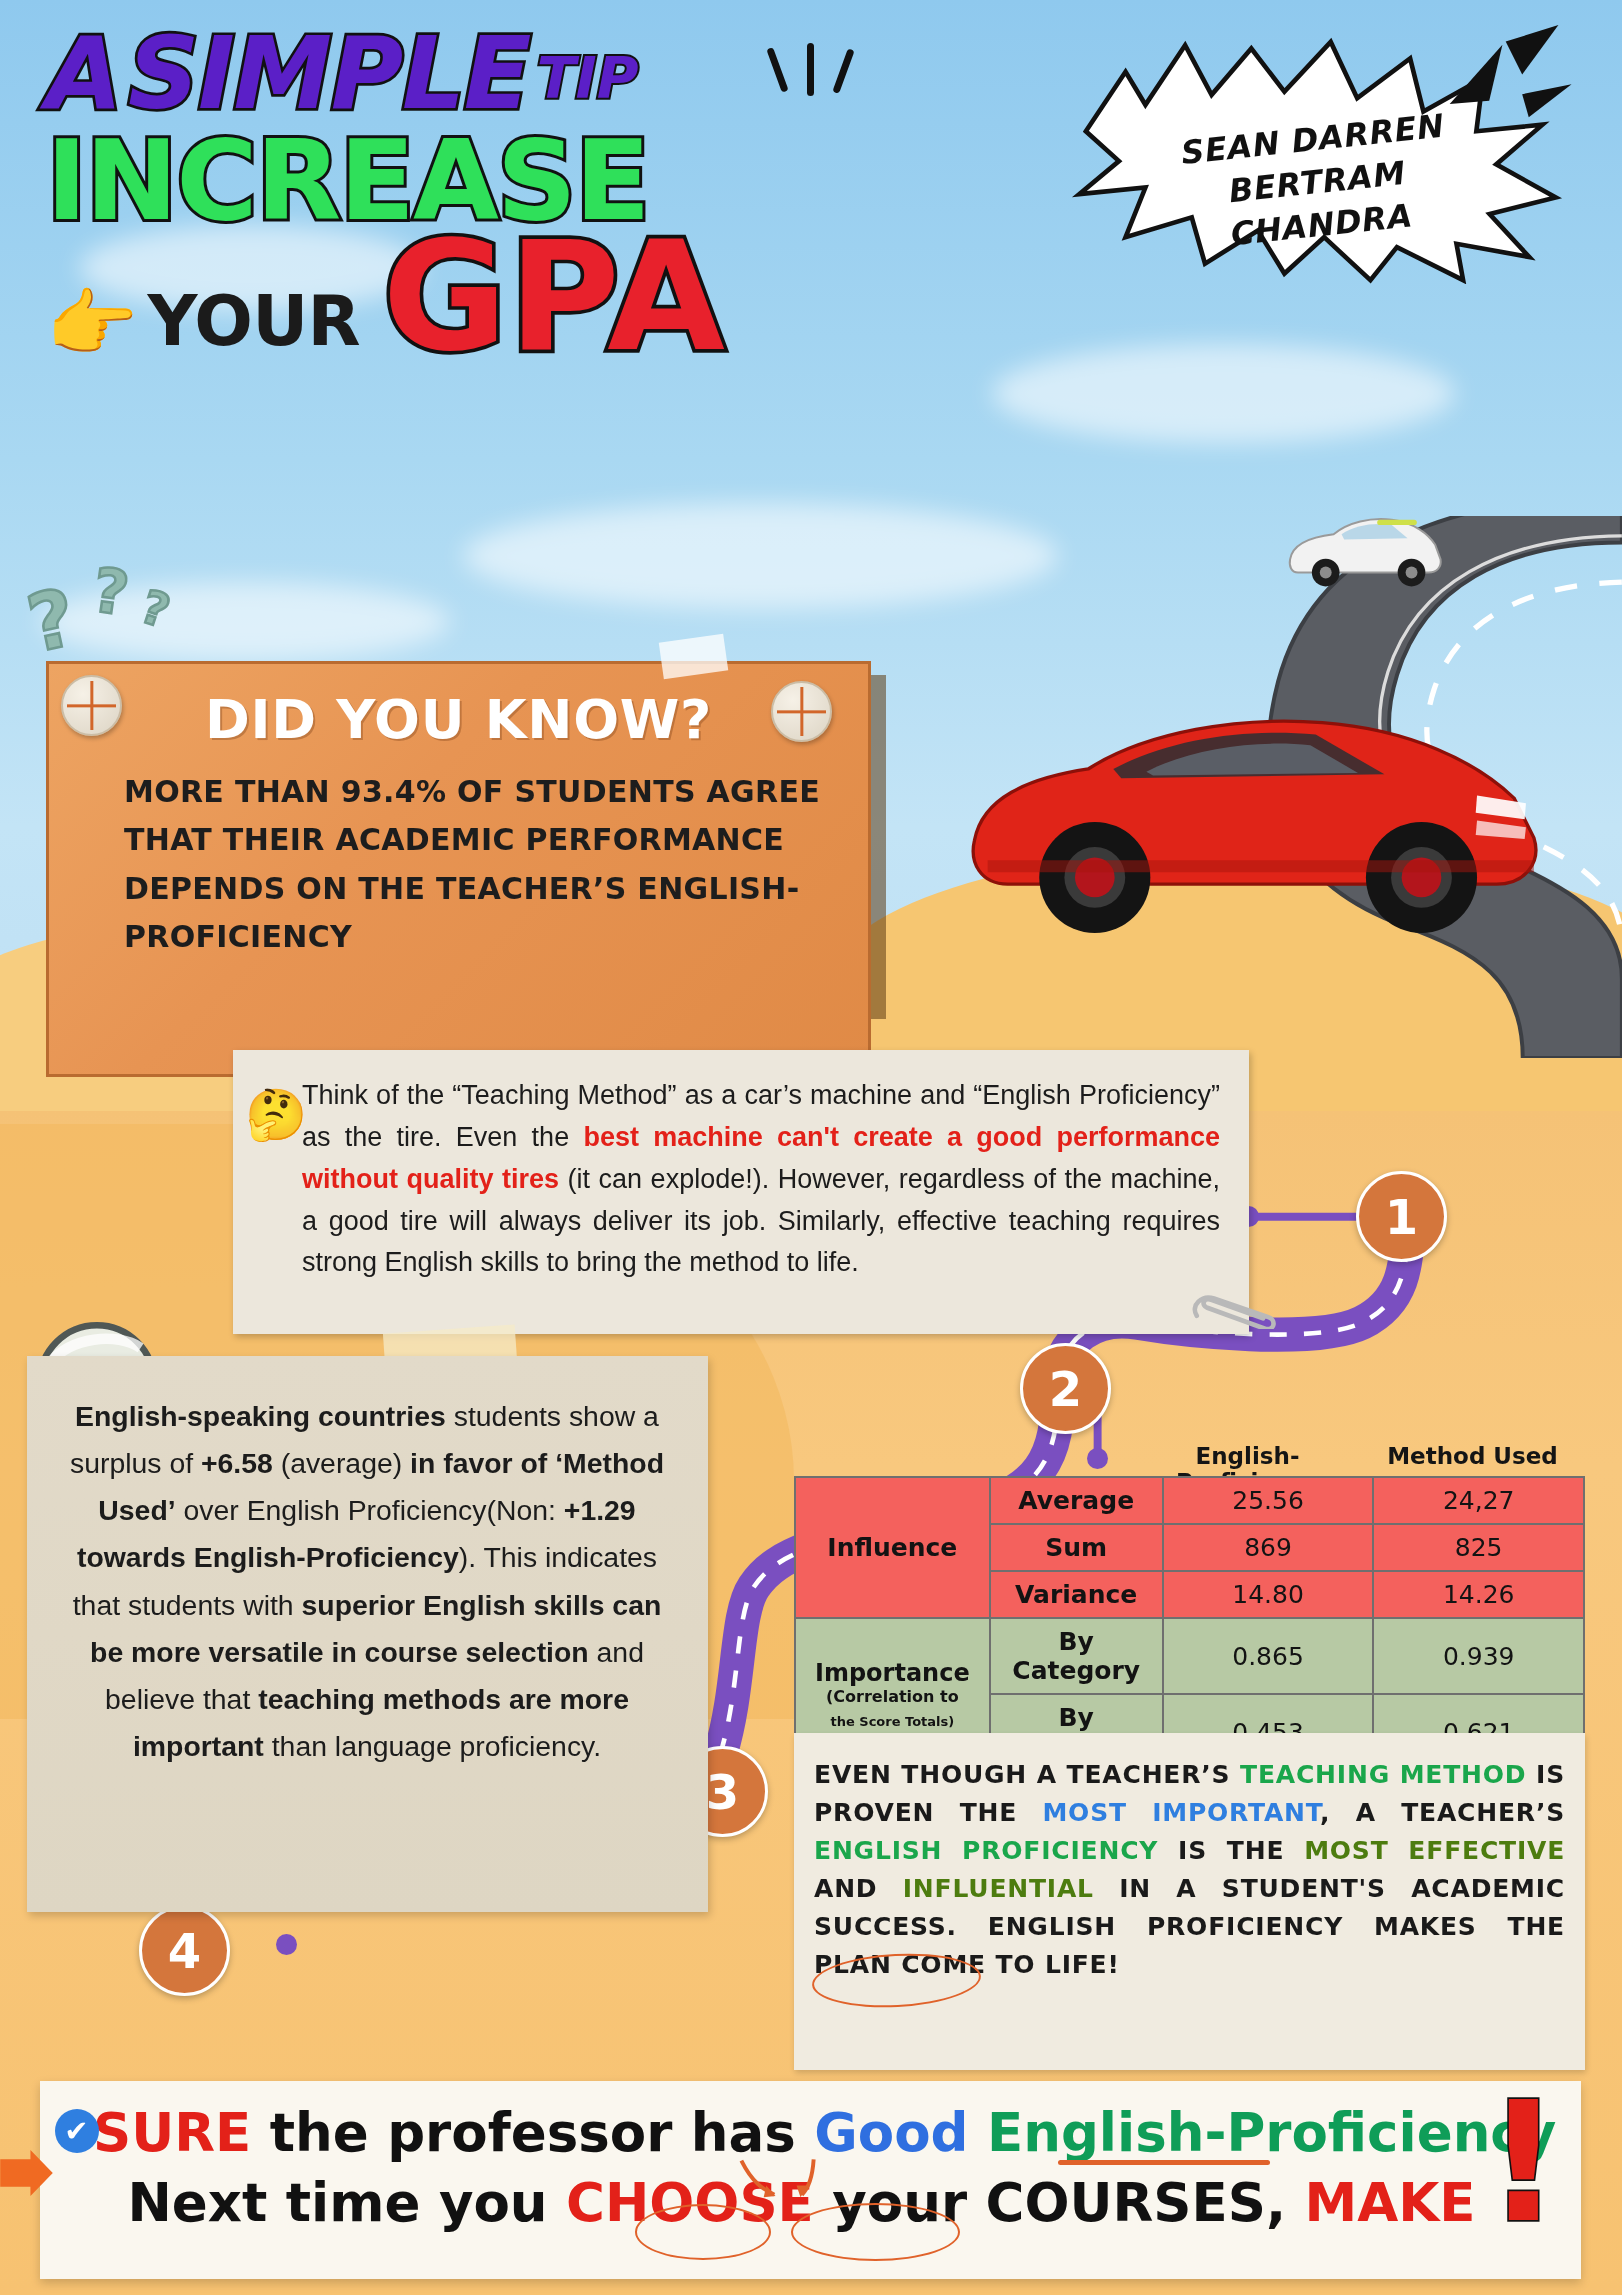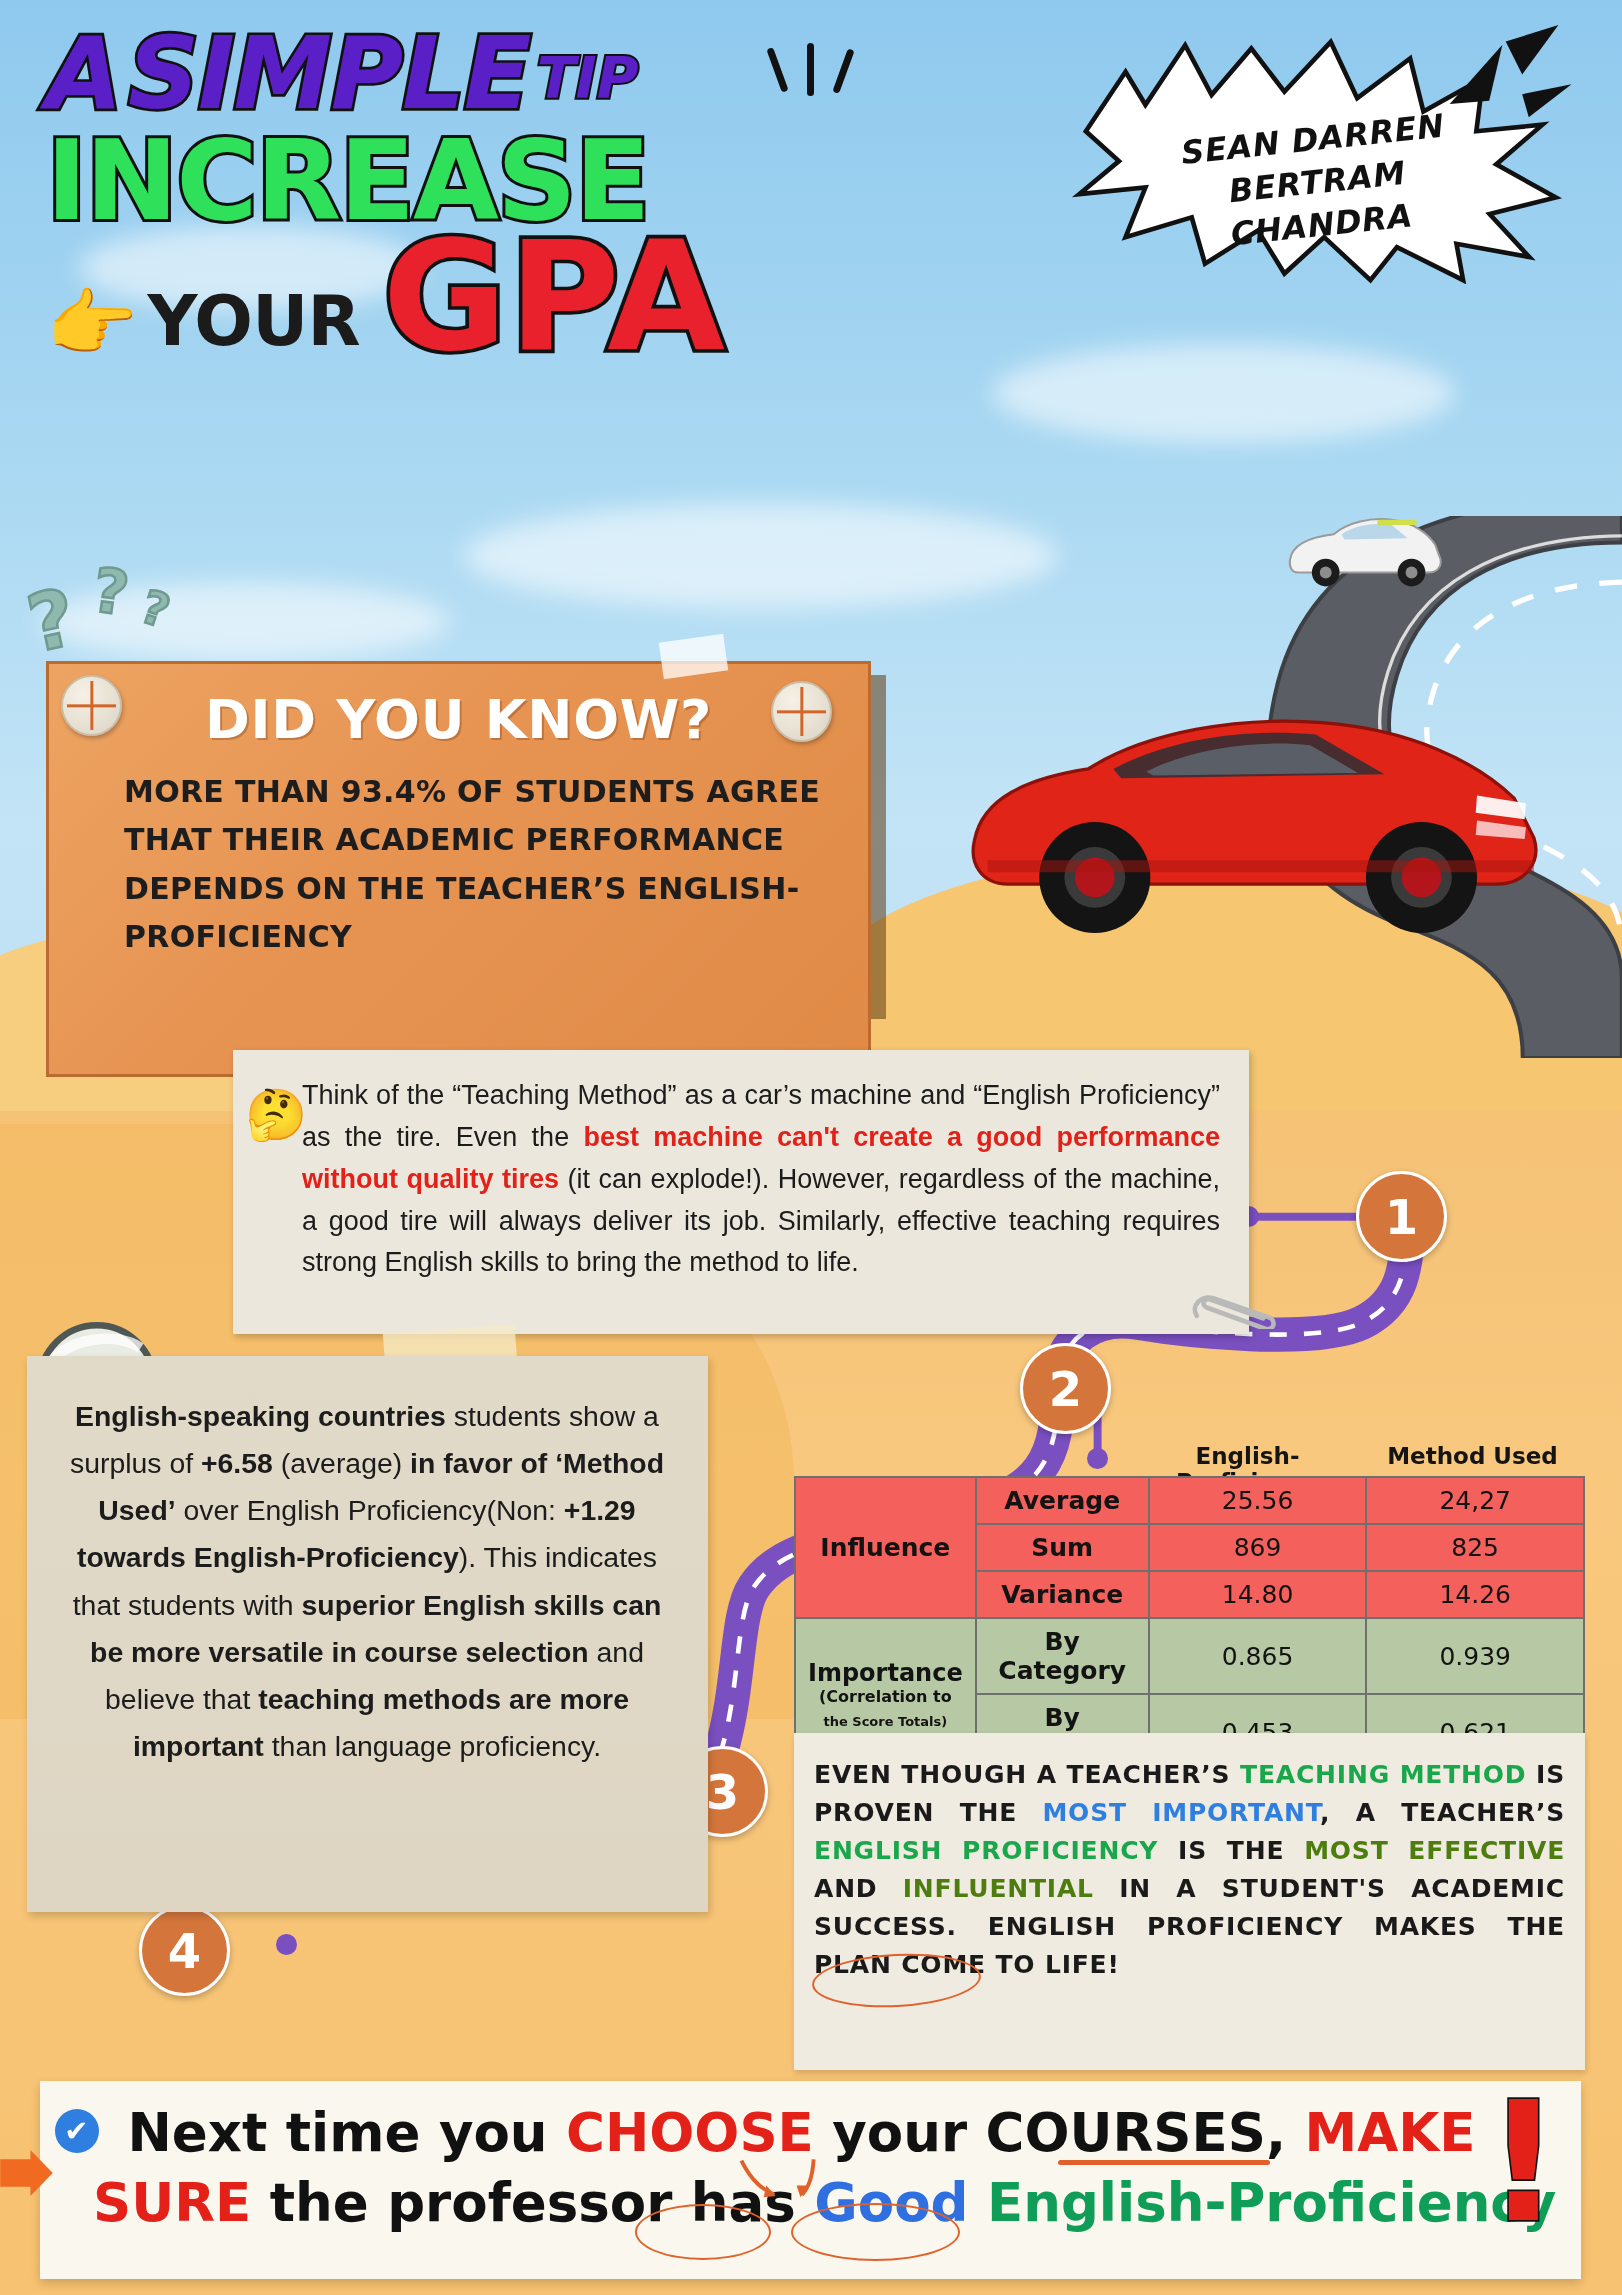--- a/index.html
+++ b/index.html
@@ -352,21 +352,21 @@
     top: 1476px;
     width: 791px;
     border-collapse: collapse;
     font-family: "DejaVu Sans", sans-serif;
   }
   #data-table td {
     border: 2px solid #6f6f6f;
     text-align: center;
     font-size: 25px;
     color: #131313;
-    padding: 8px 12px;
+    padding: 8px 19px;
   }
   .td-red { background: #f4615d; font-weight: 700; }
   .td-red-val { background: #f4615d; }
   .td-green { background: #b7c9a4; font-weight: 700; }
   .td-green-val { background: #b7c9a4; }
   .cell-label { font-weight: 700; text-align: center; }
   .sub-small {
     display: block;
     font-size: 16px;
     font-weight: 700;
@@ -714,25 +714,25 @@
 
   <div id="paper3">
     <span>EVEN THOUGH A TEACHER’S </span><span class="c-green">TEACHING METHOD</span><span> IS PROVEN THE </span><span class="c-blue">MOST IMPORTANT</span><span>, A TEACHER’S </span><span class="c-green">ENGLISH PROFICIENCY</span><span> IS THE </span><span class="c-red">MOST EFFECTIVE</span><span> AND </span><span class="c-red">INFLUENTIAL</span><span> IN A STUDENT'S ACADEMIC SUCCESS. ENGLISH PROFICIENCY MAKES THE PLAN COME TO LIFE!</span>
   </div>
   <div id="circle-ann"></div>
 
   <div id="banner">
     <div id="check-icon">
       <span>✔</span>
     </div>
+    <div class="banner-line" style="padding-left:26.5px;">
+      <span class="b-red">SURE</span><span> the professor has </span><span class="b-blue">Good</span><span class="b-green"> English-Proficiency</span>
+    </div>
     <div class="banner-line" style="padding-left:61px;">
       <span>Next time you </span><span class="b-red">CHOOSE</span><span> your </span><span>COURSES,</span><span class="b-red"> MAKE</span>
-    </div>
-    <div class="banner-line" style="padding-left:26.5px;">
-      <span class="b-red">SURE</span><span> the professor has </span><span class="b-blue">Good</span><span class="b-green"> English-Proficiency</span>
     </div>
     <div class="underline-orange" style="left:1018px;top:79px;width:212px;"></div>
     <div style="position:absolute;left:595px;top:123px;width:132px;height:52px;border:2.6px solid #e0622a;border-radius:50%;"></div>
     <div style="position:absolute;left:751px;top:122px;width:165px;height:54px;border:2.6px solid #e0622a;border-radius:50%;"></div>
     <svg style="position:absolute;left:688px;top:73px;width:145px;height:46px;" viewBox="0 0 220 70">
       <path d="M20,10 C40,50 60,56 70,62" stroke="#e0622a" stroke-width="6" fill="none"></path>
       <path d="M58,48 L72,64 L54,66" fill="#e0622a"></path>
       <path d="M130,8 C128,40 120,54 112,62" stroke="#e0622a" stroke-width="6" fill="none"></path>
       <path d="M122,48 L110,66 L104,48" fill="#e0622a"></path>
     </svg>

